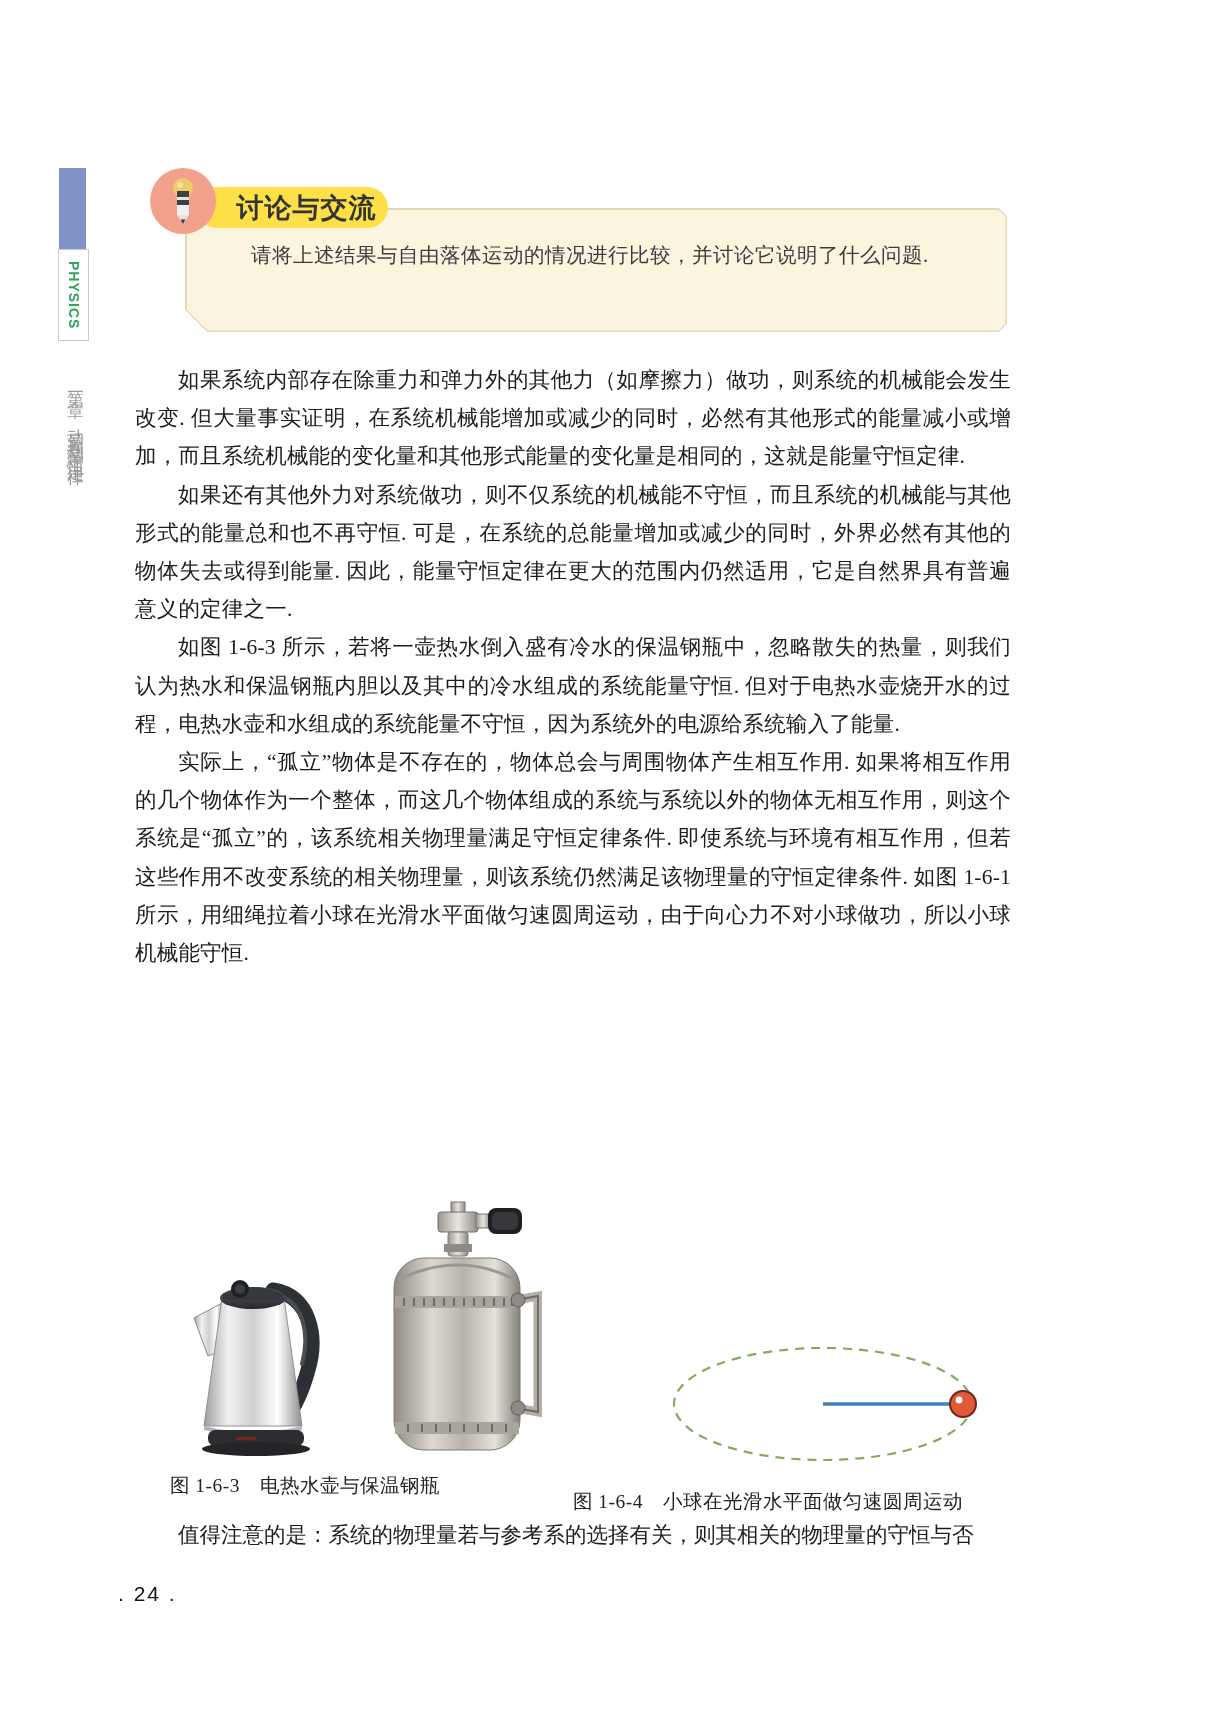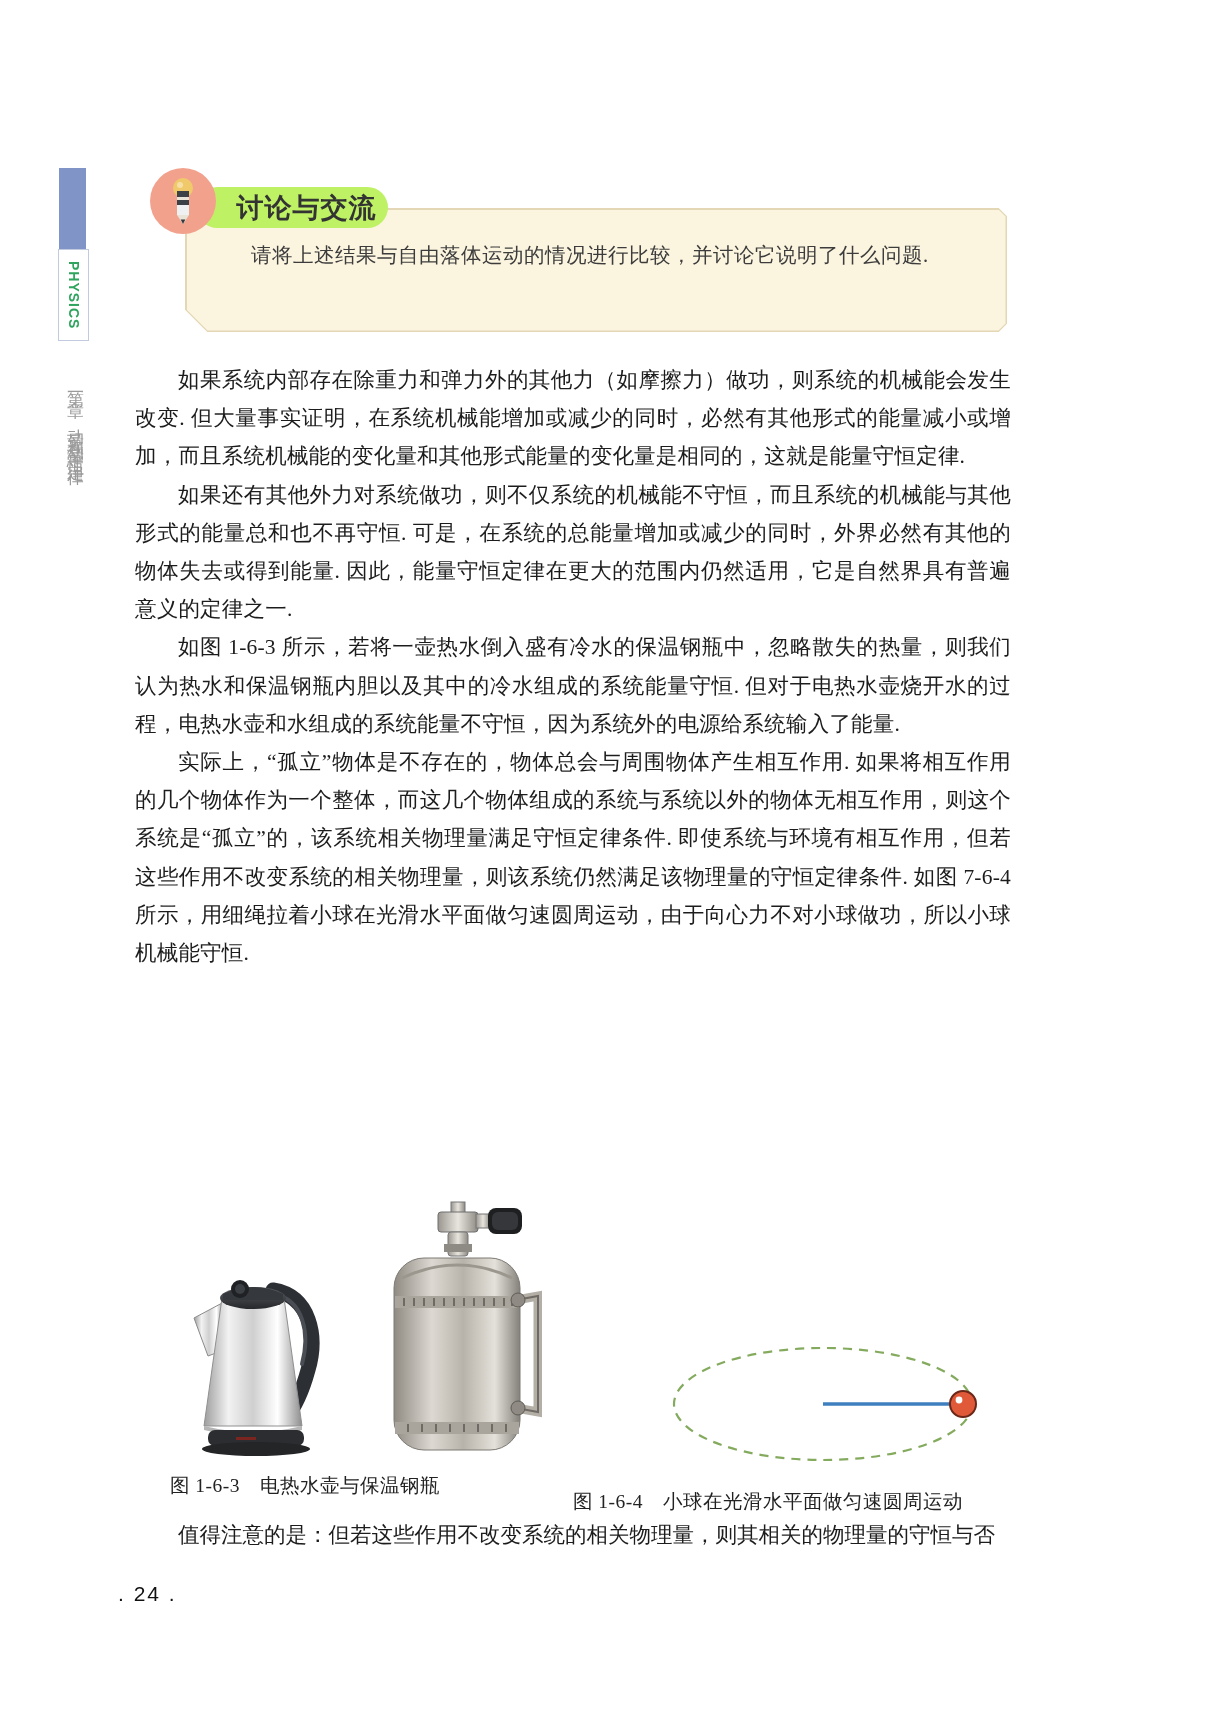--- a/index.html
+++ b/index.html
@@ -89,21 +89,21 @@
 
 <div class="chapter-vertical">
   <span>第一章</span><span class="gap"></span><span>动量和动量守恒定律</span>
 </div>
 
 <div class="callout-wrap">
   <div class="callout-box">
     <div class="edge"></div>
     <div class="fill"></div>
   </div>
-  <div class="callout-pill" style="background:#bef264;">
+  <div class="callout-pill" style="background:#fde047;">
     <span class="callout-title">讨论与交流</span>
   </div>
   <div class="callout-circle" style="background:#f2a18d;">
     <svg width="34" height="48" viewBox="0 0 34 48">
       <circle cx="17" cy="11" r="10" fill="#f0c96a"></circle>
       <circle cx="14" cy="8" r="3" fill="#f6e0a8"></circle>
       <rect x="11" y="14" width="12" height="6" fill="#3b4147"></rect>
       <rect x="11" y="20" width="12" height="3" fill="#e9e4d8"></rect>
       <rect x="11" y="23" width="12" height="5" fill="#3b4147"></rect>
       <rect x="11" y="28" width="12" height="10" fill="#eef0f2"></rect>
@@ -111,21 +111,21 @@
       <path d="M14.7,42.5 L19.3,42.5 L17,47 Z" fill="#33393f"></path>
     </svg>
   </div>
   <div class="callout-body">请将上述结果与自由落体运动的情况进行比较，并讨论它说明了什么问题.</div>
 </div>
 
 <div class="body-text">
     <p class="body-para">如果系统内部存在除重力和弹力外的其他力（如摩擦力）做功，则系统的机械能会发生改变. 但大量事实证明，在系统机械能增加或减少的同时，必然有其他形式的能量减小或增加，而且系统机械能的变化量和其他形式能量的变化量是相同的，这就是能量守恒定律.</p>
     <p class="body-para">如果还有其他外力对系统做功，则不仅系统的机械能不守恒，而且系统的机械能与其他形式的能量总和也不再守恒. 可是，在系统的总能量增加或减少的同时，外界必然有其他的物体失去或得到能量. 因此，能量守恒定律在更大的范围内仍然适用，它是自然界具有普遍意义的定律之一.</p>
     <p class="body-para">如图 1-6-3 所示，若将一壶热水倒入盛有冷水的保温钢瓶中，忽略散失的热量，则我们认为热水和保温钢瓶内胆以及其中的冷水组成的系统能量守恒. 但对于电热水壶烧开水的过程，电热水壶和水组成的系统能量不守恒，因为系统外的电源给系统输入了能量.</p>
-    <p class="body-para">实际上，“孤立”物体是不存在的，物体总会与周围物体产生相互作用. 如果将相互作用的几个物体作为一个整体，而这几个物体组成的系统与系统以外的物体无相互作用，则这个系统是“孤立”的，该系统相关物理量满足守恒定律条件. 即使系统与环境有相互作用，但若这些作用不改变系统的相关物理量，则该系统仍然满足该物理量的守恒定律条件. 如图 7-6-4 所示，用细绳拉着小球在光滑水平面做匀速圆周运动，由于向心力不对小球做功，所以小球机械能守恒.</p>
+    <p class="body-para">实际上，“孤立”物体是不存在的，物体总会与周围物体产生相互作用. 如果将相互作用的几个物体作为一个整体，而这几个物体组成的系统与系统以外的物体无相互作用，则这个系统是“孤立”的，该系统相关物理量满足守恒定律条件. 即使系统与环境有相互作用，但若这些作用不改变系统的相关物理量，则该系统仍然满足该物理量的守恒定律条件. 如图 1-6-1 所示，用细绳拉着小球在光滑水平面做匀速圆周运动，由于向心力不对小球做功，所以小球机械能守恒.</p>
   </div>
 
 <div class="figure-area">
 
   <svg class="kettle-svg" width="158" height="202" viewBox="0 0 158 202">
     <defs>
       <linearGradient id="metalK" x1="0" y1="0" x2="1" y2="0">
         <stop offset="0" stop-color="#9d9d9d"></stop>
           <stop offset="0.25" stop-color="#f2f2f2"></stop>
         <stop offset="0.5" stop-color="#cfcfcf"></stop>
@@ -220,15 +220,15 @@
     <ellipse cx="165" cy="76" rx="149" ry="56" fill="none" stroke="#84aa5e" stroke-width="2.2" stroke-dasharray="9 7"></ellipse>
     <line x1="165" y1="76" x2="298" y2="76" stroke="#3f7fbf" stroke-width="3.5"></line>
     <circle cx="305" cy="76" r="13" fill="#e05a3a" stroke="#6b2717" stroke-width="2"></circle>
     <circle cx="301" cy="72" r="3.4" fill="#ffffff"></circle>
   </svg>
 
   <div class="caption caption-1">图 1-6-3　电热水壶与保温钢瓶</div>
   <div class="caption caption-2">图 1-6-4　小球在光滑水平面做匀速圆周运动</div>
 </div>
 
-<p class="closing-para">值得注意的是：但若这些作用不改变系统的相关物理量，则其相关的物理量的守恒与否</p>
+<p class="closing-para">值得注意的是：系统的物理量若与参考系的选择有关，则其相关的物理量的守恒与否</p>
 
 <div class="page-number">. 24 .</div>
 
 </body></html>

